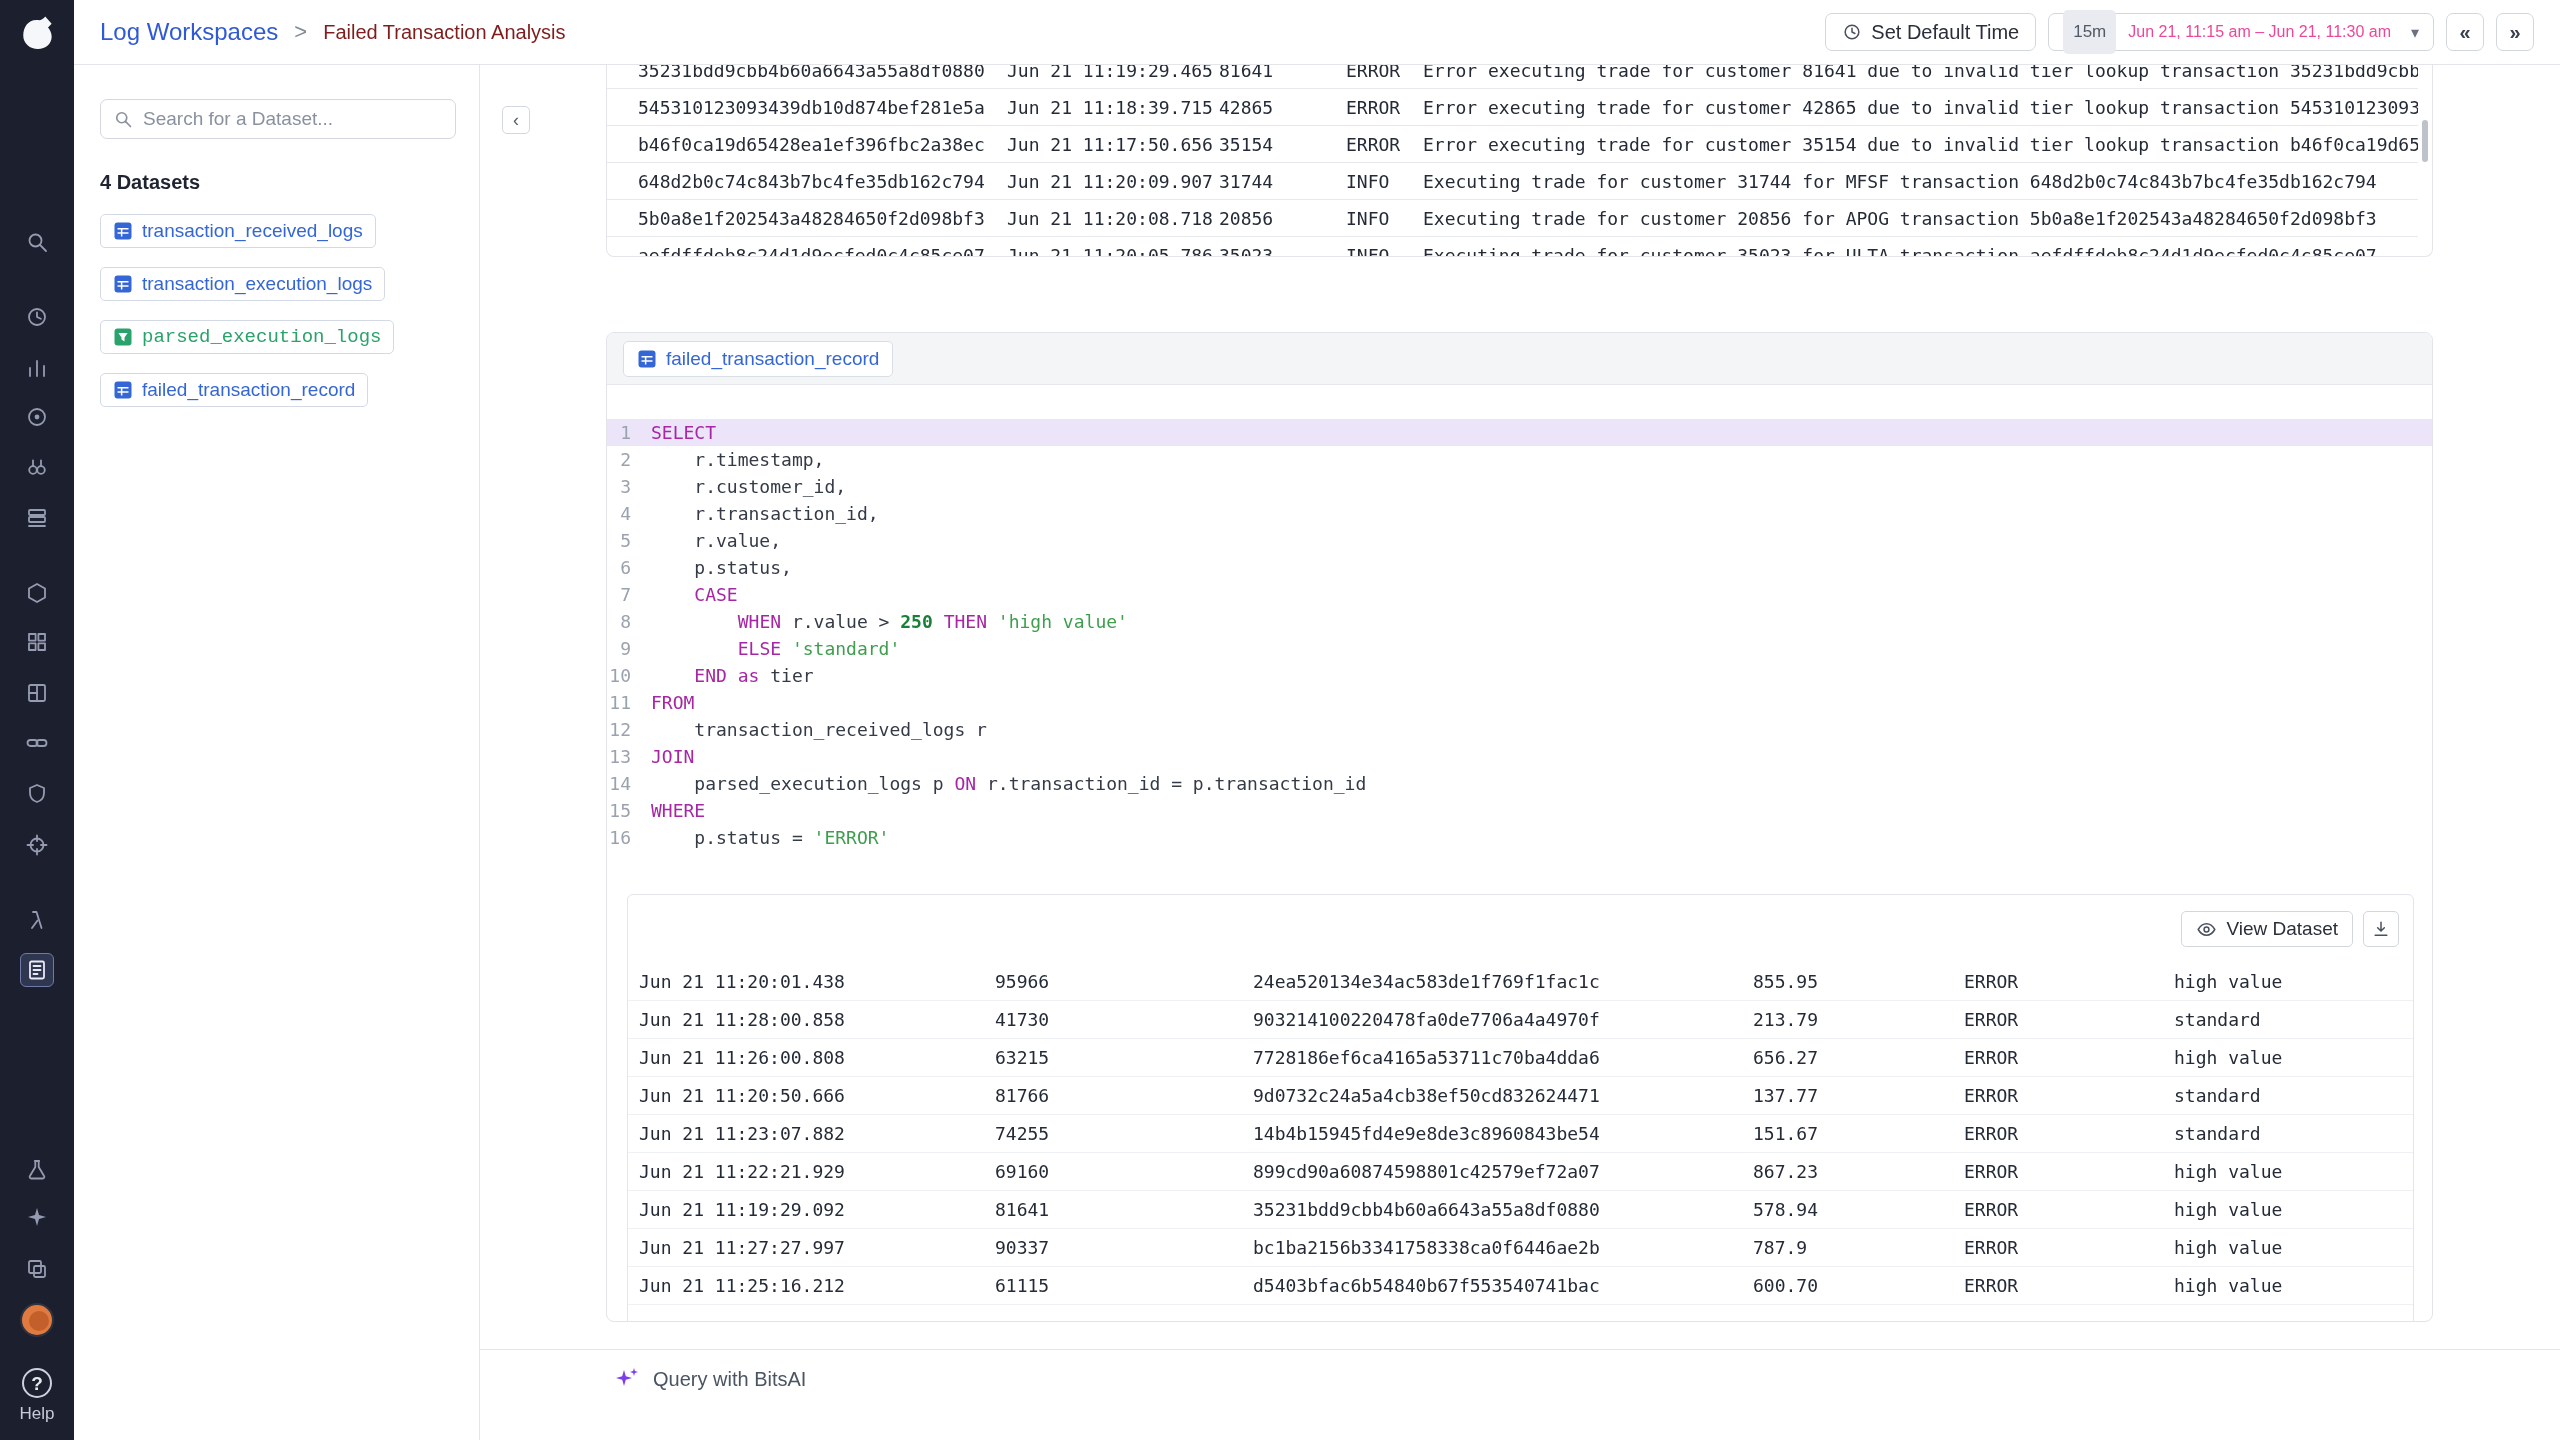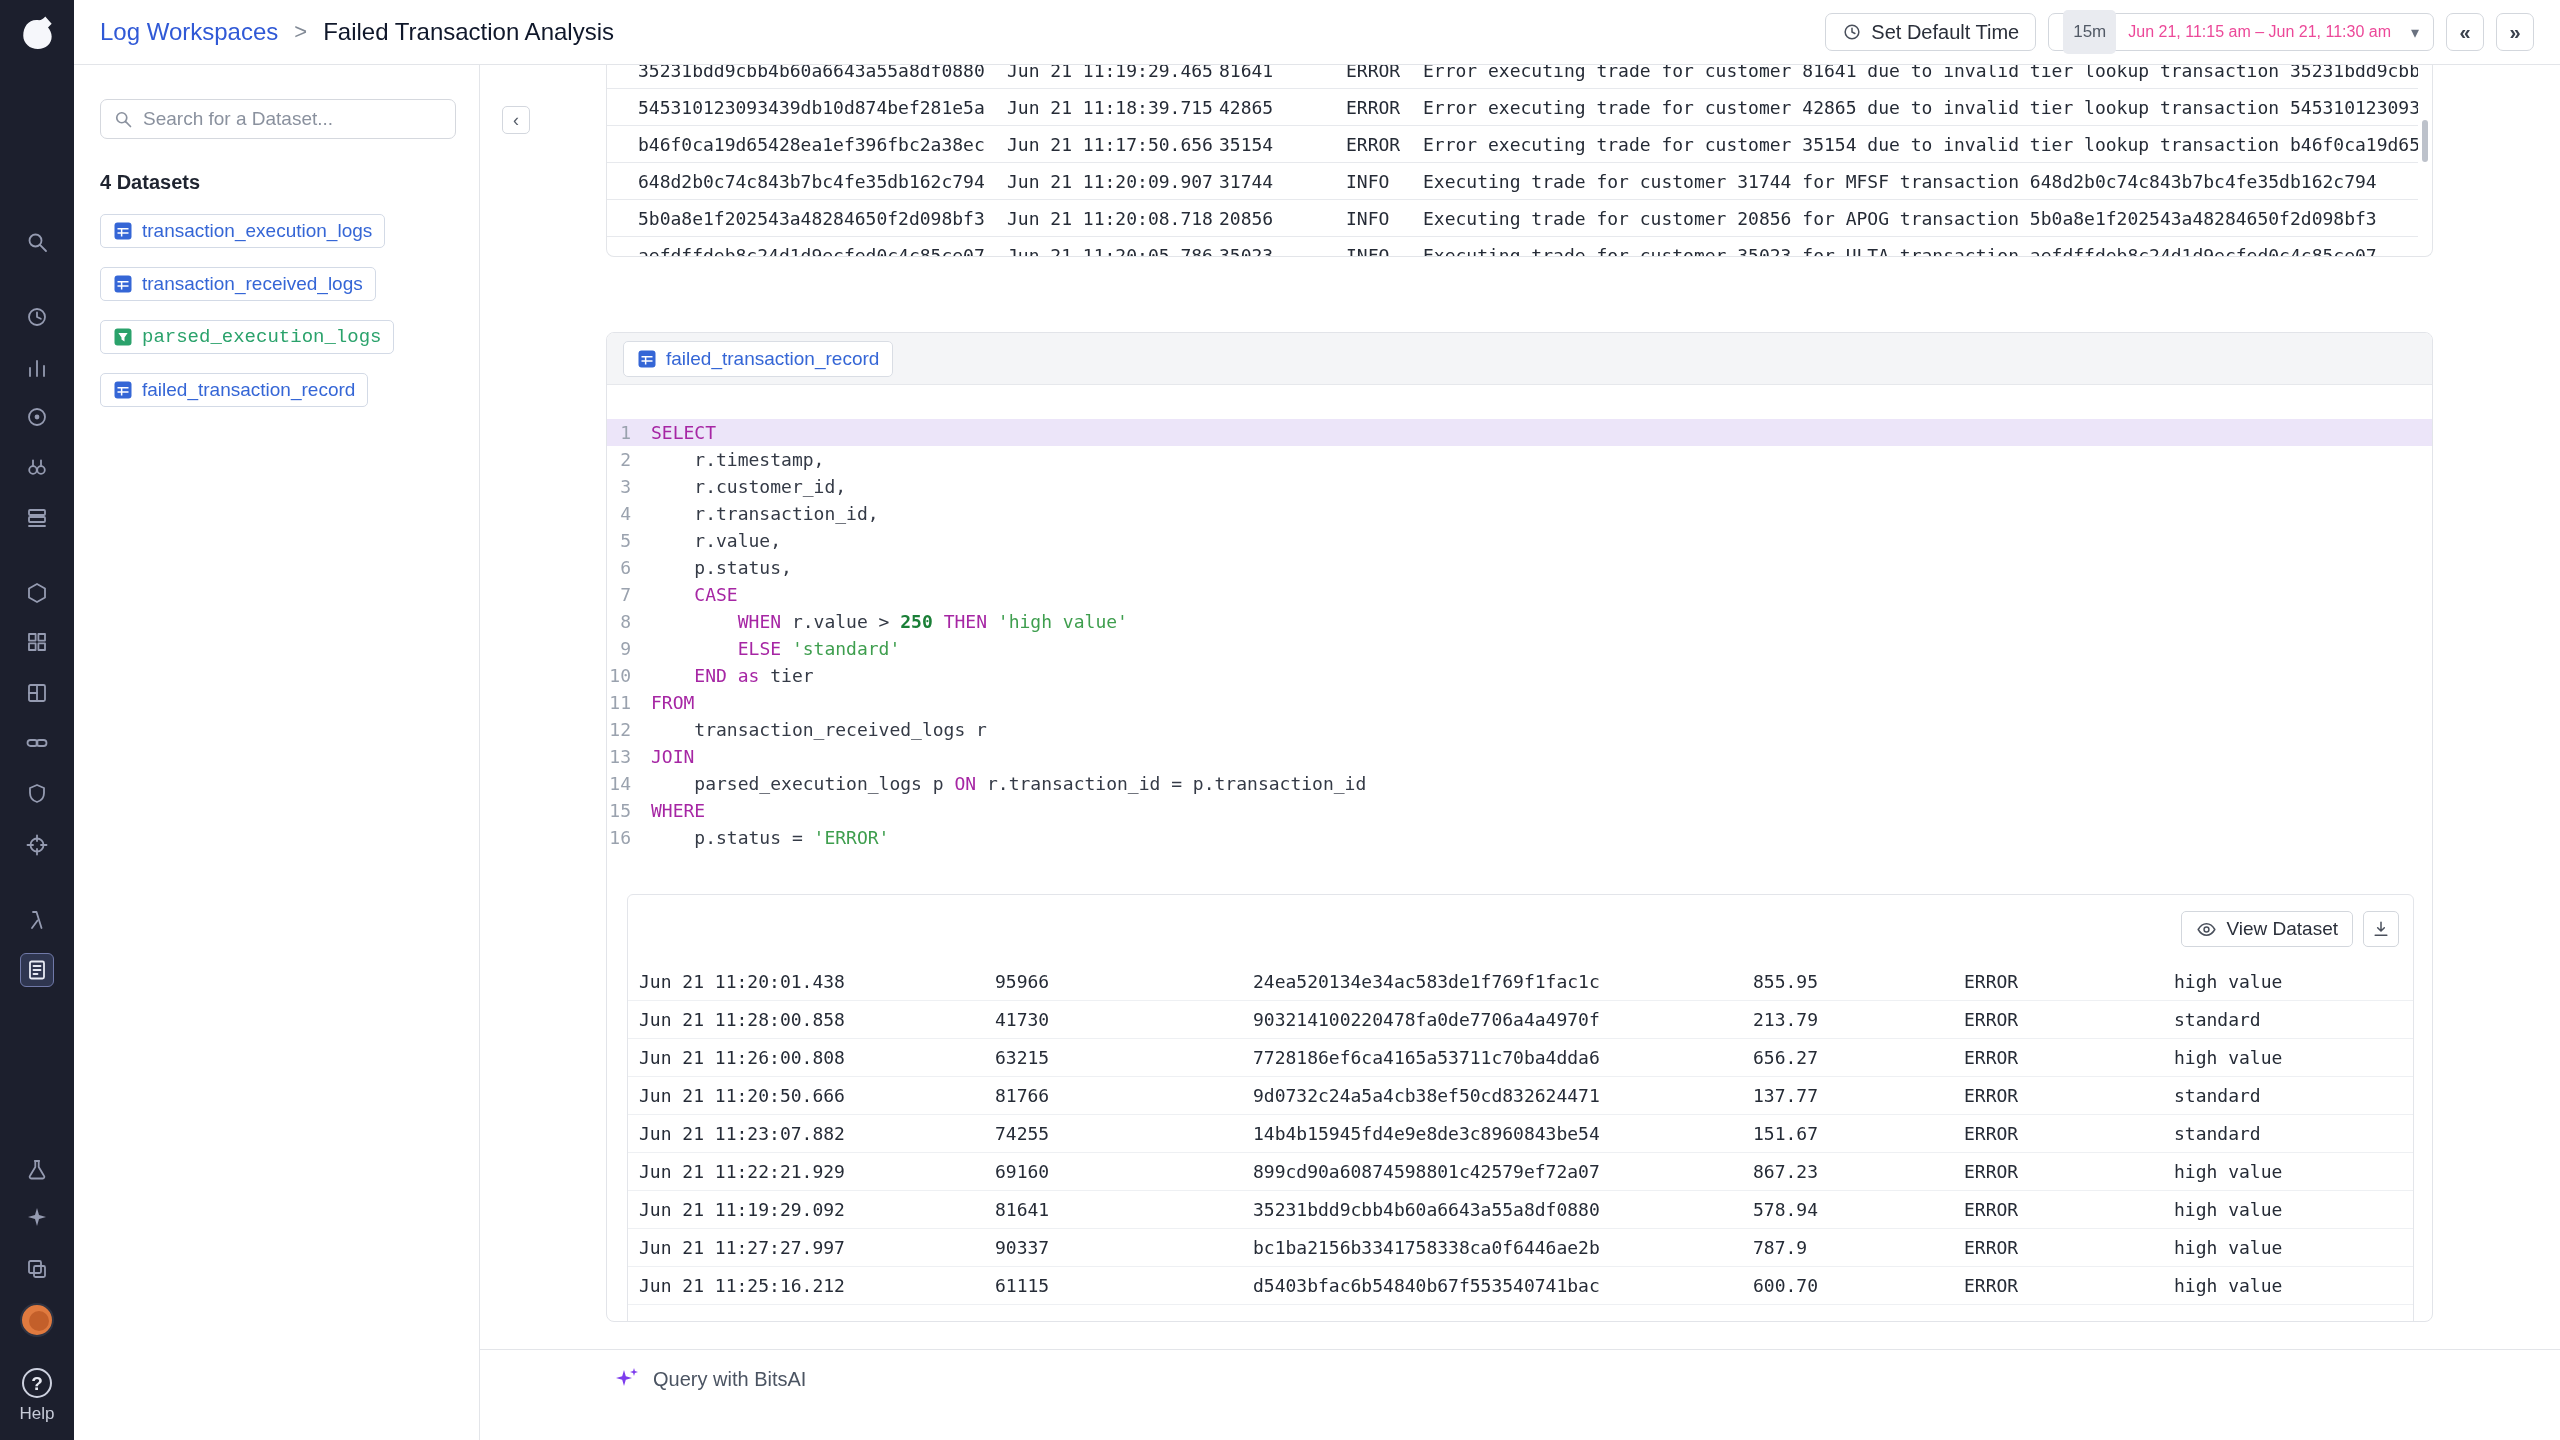--- a/index.html
+++ b/index.html
@@ -33,21 +33,21 @@
   .rail-help{position:absolute;left:0;top:1368px;width:74px;text-align:center;cursor:pointer}
   .help-circle{width:30px;height:30px;margin:0 auto;border:2px solid #cdd1df;border-radius:50%;
     color:#e6e8f0;font-size:19px;line-height:27px;font-weight:bold}
   .help-label{margin-top:6px;color:#c7cbd8;font-size:17px}
 
   
   .hdr{position:absolute;left:74px;top:0;right:0;height:65px;background:#fff;border-bottom:1px solid var(--border);
     display:flex;align-items:center;padding:0 26px;z-index:20}
   .crumb-link{color:var(--accent-blue);font-size:24px;font-weight:500;text-decoration:none;cursor:pointer}
   .crumb-sep{color:#828a96;font-size:22px;margin:0 16px}
-  .page-title{color:#0f172a;font-size:24px}
+  .page-title{color:#7f1d1d;font-size:20px}
   .hdr-right{margin-left:auto;display:flex;align-items:flex-start;gap:12px}
   .btn, .navbtn, .time-control{background:#fff;border:1px solid #d3d7dd;border-radius:7px;color:#2a2f3a;
     font-family:inherit;font-size:20px;display:flex;align-items:center;cursor:pointer}
   .hdr .btn{height:38px;padding:0 16px;gap:9px}
   .hdr .btn svg{width:20px;height:20px;stroke:#4a505c;fill:none;stroke-width:1.8;stroke-linecap:round}
   .time-control{height:38px;padding:0 14px;gap:12px}
   .time-badge{background:#e9ebf0;border-radius:5px;font-size:17px;padding:12px 10px;color:#525a66}
   .time-text{font-size:16px;color:#ec4899;white-space:nowrap}
   .caret{color:#6a7280;font-size:16px;margin-left:8px}
   .navbtn{width:38px;height:38px;justify-content:center;font-size:20px;color:#3a414d;font-weight:bold}
@@ -292,30 +292,30 @@
     </div>
     <div class="ds-count">4 Datasets</div>
     <div class="ds-list" id="dataset-list">
         <div class="ds-row"><div class="ds-chip" style="color: rgb(53, 102, 214);">
             <span class="ds-ic">
               <svg viewBox="0 0 16 16">
                 <rect x="1.2" y="1.2" width="13.6" height="13.6" rx="2.4" fill="#3566d6"></rect>
                 <path d="M3.6 6.1h8.8M3.6 9.5h8.8M6.9 6.1v6.2" stroke="#fff" stroke-width="1.2" fill="none"></path>
               </svg>
             </span>
-            <span>transaction_execution_logs</span>
+            <span>transaction_received_logs</span>
           </div></div>
         <div class="ds-row"><div class="ds-chip" style="color: rgb(53, 102, 214);">
             <span class="ds-ic">
               <svg viewBox="0 0 16 16">
                 <rect x="1.2" y="1.2" width="13.6" height="13.6" rx="2.4" fill="#3566d6"></rect>
                 <path d="M3.6 6.1h8.8M3.6 9.5h8.8M6.9 6.1v6.2" stroke="#fff" stroke-width="1.2" fill="none"></path>
               </svg>
             </span>
-            <span>transaction_received_logs</span>
+            <span>transaction_execution_logs</span>
           </div></div>
         <div class="ds-row"><div class="ds-chip" style="color: rgb(42, 162, 107); font-family: Liberation Mono, monospace;">
             <span class="ds-ic">
               <svg viewBox="0 0 16 16">
                 <rect x="1.2" y="1.2" width="13.6" height="13.6" rx="2.4" fill="#2aa26b"></rect>
                 <path d="M4.3 4.8h7.4L9.2 8.3v3.2L6.8 10V8.3z" fill="#fff"></path>
               </svg>
             </span>
             <span>parsed_execution_logs</span>
           </div></div>

